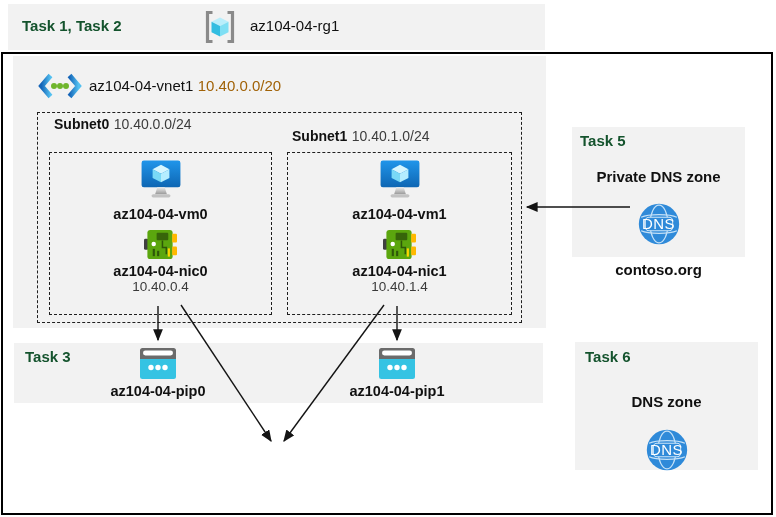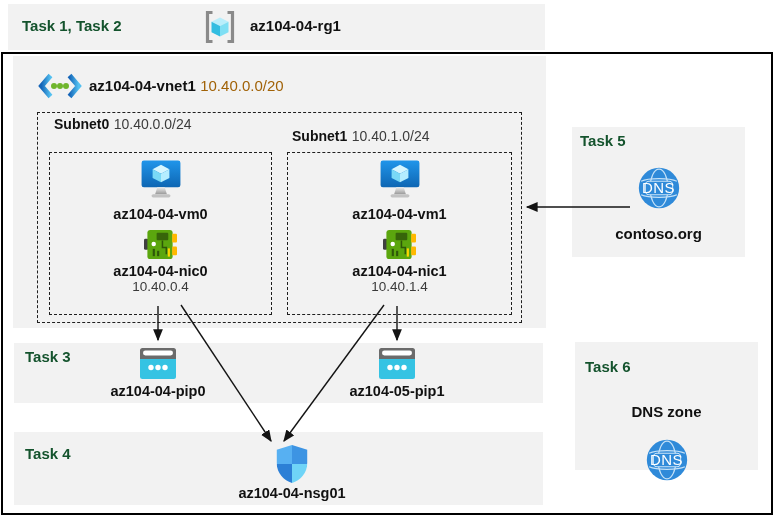--- a/index.html
+++ b/index.html
@@ -3,21 +3,21 @@
 <meta charset="utf-8">
 <style>
   html,body{margin:0;padding:0;background:#fff;}
   #stage{position:relative;width:776px;height:517px;background:#fff;overflow:hidden;
          font-family:"Liberation Sans","DejaVu Sans",sans-serif;-webkit-font-smoothing:antialiased;}
   .abs{position:absolute;}
   .band{position:absolute;background:#f2f2f2;}
   .graybox{position:absolute;background:#f2f2f2;}
   .outer-box{position:absolute;left:1px;top:52px;width:768px;height:459px;border:2px solid #000;background:#fff;}
   .task-label{font-weight:700;font-size:15px;color:#14532d;white-space:nowrap;}
-  .res-name{font-weight:700;font-size:15px;color:#111;white-space:nowrap;}
+  .res-name{font-weight:400;font-size:15px;color:#111;white-space:nowrap;}
   .cidr{font-weight:400;font-size:14.5px;color:#a16207;}
   .subnet-name{font-weight:700;font-size:14px;color:#111;}
   .subnet-cidr{font-weight:400;font-size:14px;color:#3c3c3c;}
   .node-name{font-weight:700;font-size:14.5px;color:#111;white-space:nowrap;}
   .ip{font-weight:400;font-size:13.5px;color:#3a3a3a;}
   .dashed{border:1px dashed #1f1f1f;box-sizing:border-box;background:transparent;}
   .subnet-box{display:flex;flex-direction:column;align-items:center;padding-top:7px;}
   .col{position:absolute;display:flex;flex-direction:column;align-items:center;}
   .taskbox{display:flex;flex-direction:column;align-items:center;box-sizing:border-box;gap:14px;}
   .dns-wrap{position:relative;width:42px;height:42px;}
@@ -178,47 +178,39 @@
     <div class="col" style="left:84px;top:5px;width:120px;">
       <svg class="iconuse" width="36" height="31">
           <use href="#icon-pip"></use>
         </svg>
       <span class="node-name mt4">az104-04-pip0</span>
     </div>
     <div class="col" style="left:323px;top:5px;width:120px;">
       <svg class="iconuse" width="36" height="31">
           <use href="#icon-pip"></use>
         </svg>
-      <span class="node-name mt4">az104-05-pip1</span>
-    </div>
-  </div>
-
-  <div class="band" style="left:14px;top:432px;width:529px;height:73px;">
-    <span class="task-label abs" style="left:11px;top:13px;">Task 4</span>
-    <div class="col" style="left:193px;top:13px;width:170px;">
-      <svg class="iconuse" width="32" height="38">
-          <use href="#icon-shield"></use>
-        </svg>
-      <span class="node-name mt2">az104-04-nsg01</span>
-    </div>
-  </div>
+      <span class="node-name mt4">az104-04-pip1</span>
+    </div>
+  </div>
+
 
   <div class="graybox taskbox" style="left:572px;top:127px;width:173px;height:130px;padding-top:5px;">
     <span class="task-label" style="align-self:flex-start;margin-left:8px;">Task 5</span>
+    <span class="node-name mt5" style="font-size:15px;">Private DNS zone</span>
     <div class="dns-wrap mt4">
       <svg class="iconuse" width="42" height="42">
           <use href="#icon-dns"></use>
         </svg>
       <span class="dns-text">DNS</span>
     </div>
     <span class="node-name mt2" style="font-size:15px;">contoso.org</span>
   </div>
 
   <div class="graybox taskbox" style="left:575px;top:342px;width:183px;height:128px;padding-top:6px;">
-    <span class="task-label" style="align-self:flex-start;margin-left:10px;margin-top:10px;">Task 6</span>
+    <span class="task-label" style="align-self:flex-start;margin-left:10px;">Task 6</span>
     <span class="node-name" style="font-size:15px;margin-top:14px;">DNS zone</span>
     <div class="dns-wrap mt5">
       <svg class="iconuse" width="42" height="42">
           <use href="#icon-dns"></use>
         </svg>
       <span class="dns-text">DNS</span>
     </div>
   </div>
 
   <svg id="arrow-overlay" width="776" height="517">

